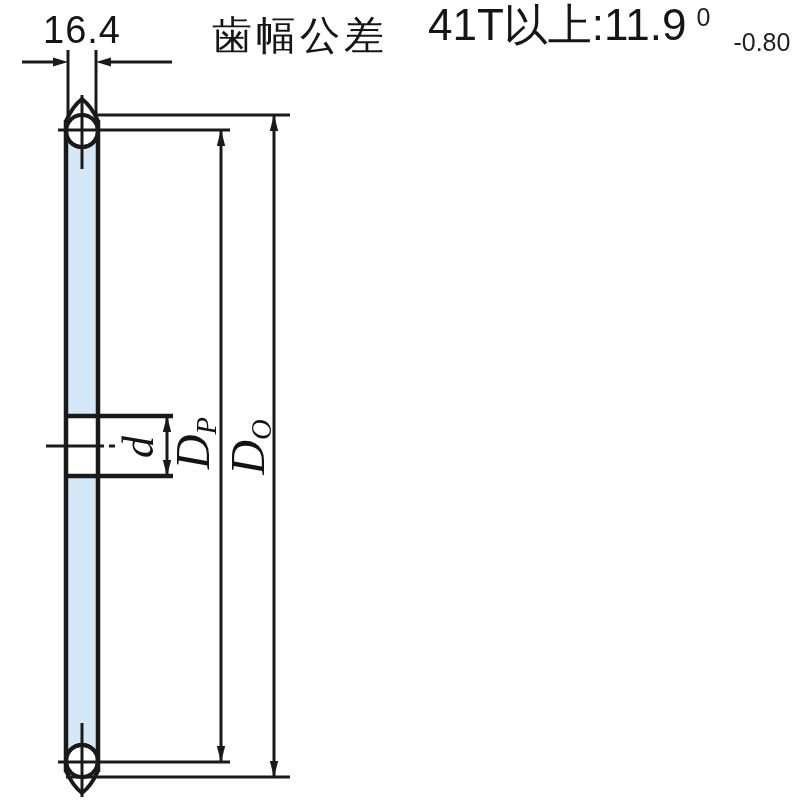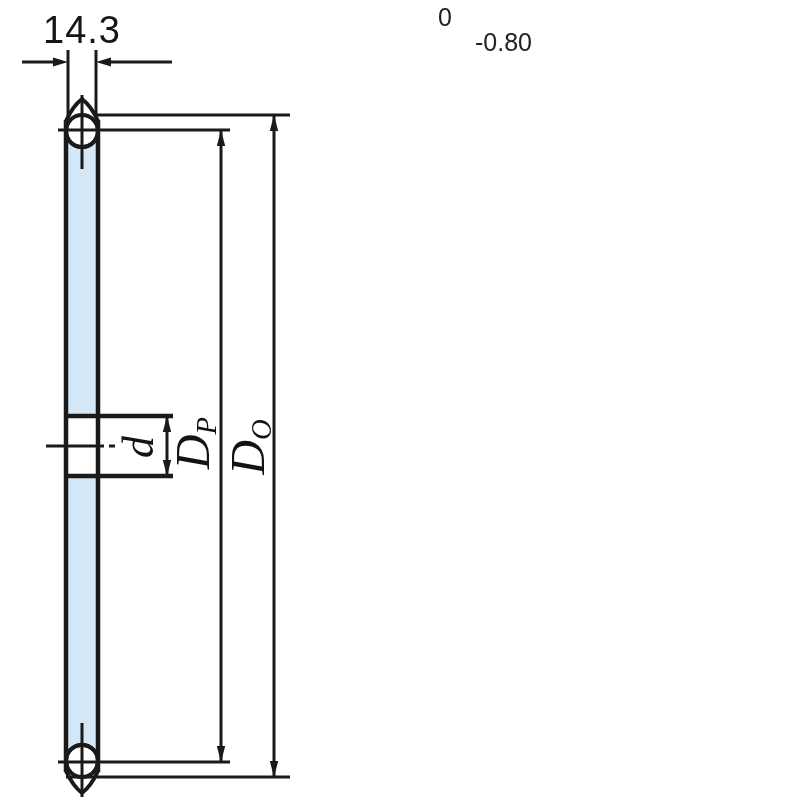--- a/index.html
+++ b/index.html
@@ -100,22 +100,24 @@
       </g>
 
       <g stroke-width="3">
         <line x1="274" y1="115" x2="274" y2="777"></line>
         <path d="M 274 115 L 269.8 131 L 278.2 131 Z" fill="#1a1a1a" stroke="none"></path>
         <path d="M 274 777 L 269.8 761 L 278.2 761 Z" fill="#1a1a1a" stroke="none"></path>
       </g>
     </g>
   </svg>
 
-  <div class="abs w-dim">14.3</div>
+  <div class="abs w-dim">16.4</div>
+  <div class="abs title">歯幅公差</div>
   <div class="abs spec-row">
+    <span class="spec-text">41T以上:11.9</span>
     <span class="tol">
       <span class="tol-upper">0</span>
       <span class="tol-lower">-0.80</span>
     </span>
   </div>
 
   <div class="rlabel" id="label-d">
     <span>d</span>
   </div>
   <div class="rlabel" id="label-dp">

